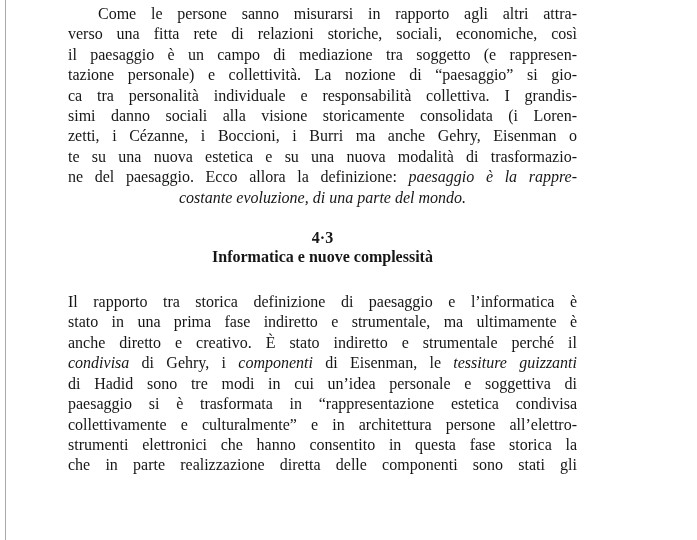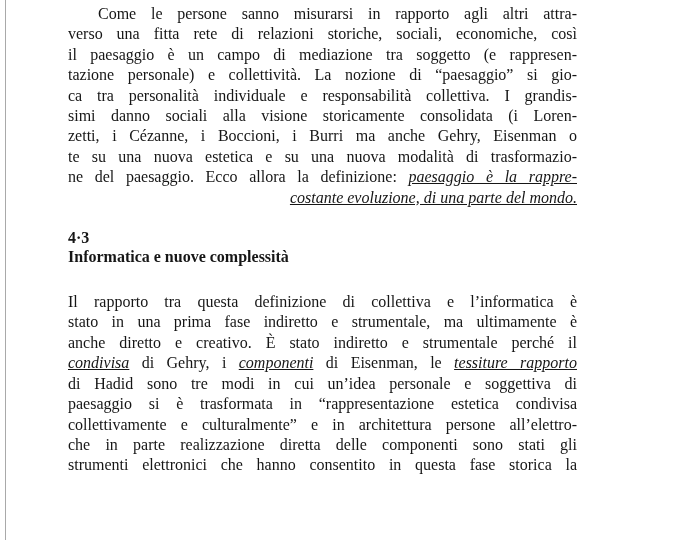--- a/index.html
+++ b/index.html
@@ -28,27 +28,28 @@
     font-size: 16px;
     line-height: 20.4px;
   }
   .para { margin: 0; }
   .line {
     text-align: justify;
     text-align-last: justify;
     white-space: normal;
   }
   .line.no-just {
-    text-align: right;
+    text-align: center;
     text-align-last: auto;
   }
   .line.indent { text-indent: 30px; }
-  .it { font-style: italic; text-decoration: underline; }
+  .it { font-style: italic; }
   .heading {
     margin: 20px 0 26px 0;
+    text-align: center;
     font-weight: bold;
     line-height: 19px;
   }
 </style>
 </head>
 <body>
 
 <div class="page">
   <div class="left-rule"></div>
   <div class="text-block">
@@ -62,24 +63,24 @@
         <div class="line"><span>zetti, i Cézanne, i Boccioni, i Burri ma anche Gehry, Eisenman o</span></div>
         <div class="line"><span>te su una nuova estetica e su una nuova modalità di trasformazio-</span></div>
         <div class="line"><span>ne del paesaggio. Ecco allora la definizione: </span><span class="it">paesaggio è la rappre-</span></div>
         <div class="line no-just"><span class="it">costante evoluzione, di una parte del mondo.</span></div>
       </div>
     <div class="heading">
       <div>4·3</div>
       <div>Informatica e nuove complessità</div>
     </div>
     <div class="para">
-        <div class="line"><span>Il rapporto tra questa definizione di collettiva e l’informatica è</span></div>
+        <div class="line"><span>Il rapporto tra storica definizione di paesaggio e l’informatica è</span></div>
         <div class="line"><span>stato in una prima fase indiretto e strumentale, ma ultimamente è</span></div>
         <div class="line"><span>anche diretto e creativo. È stato indiretto e strumentale perché il</span></div>
-        <div class="line"><span class="it">condivisa</span><span> di Gehry, i </span><span class="it">componenti</span><span> di Eisenman, le </span><span class="it">tessiture rapporto</span></div>
+        <div class="line"><span class="it">condivisa</span><span> di Gehry, i </span><span class="it">componenti</span><span> di Eisenman, le </span><span class="it">tessiture guizzanti</span></div>
         <div class="line"><span>di Hadid sono tre modi in cui un’idea personale e soggettiva di</span></div>
         <div class="line"><span>paesaggio si è trasformata in “rappresentazione estetica condivisa</span></div>
         <div class="line"><span>collettivamente e culturalmente” e in architettura persone all’elettro-</span></div>
+        <div class="line"><span>strumenti elettronici che hanno consentito in questa fase storica la</span></div>
         <div class="line"><span>che in parte realizzazione diretta delle componenti sono stati gli</span></div>
-        <div class="line"><span>strumenti elettronici che hanno consentito in questa fase storica la</span></div>
       </div>
   </div>
 </div>
 
 </body></html>

